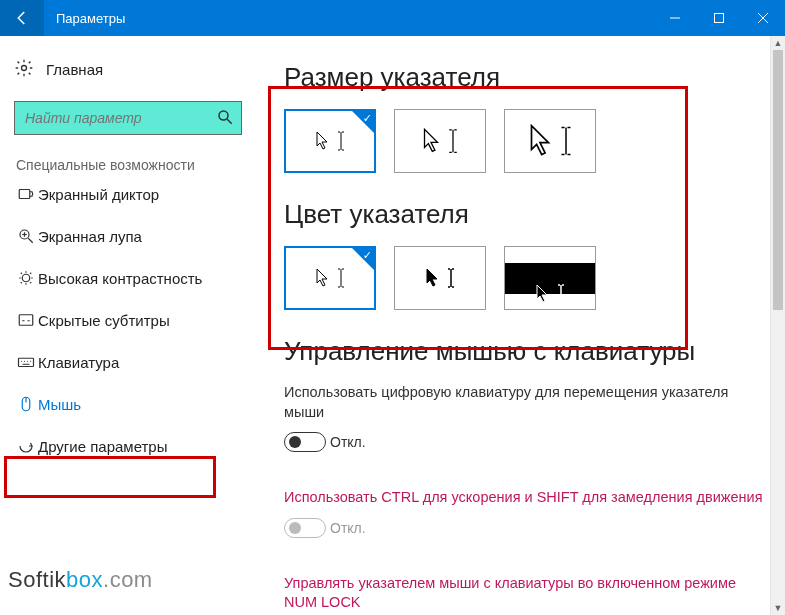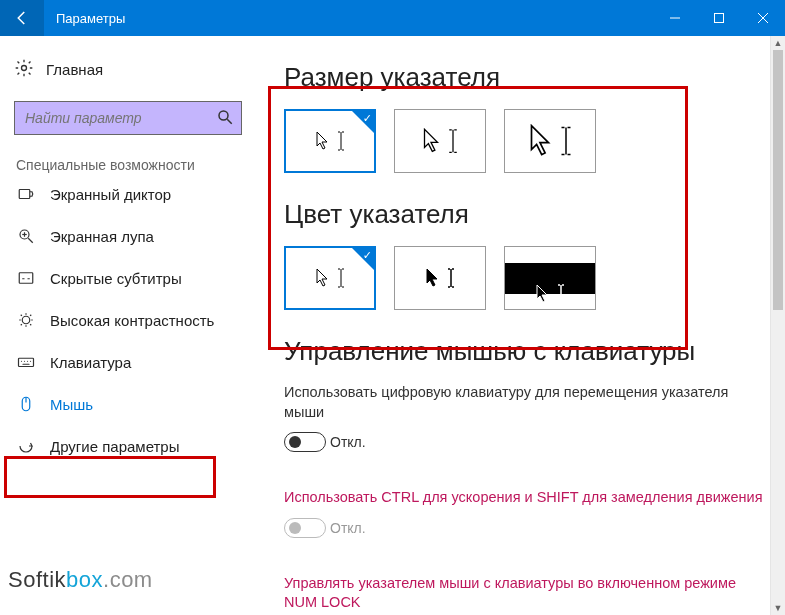--- a/index.html
+++ b/index.html
@@ -23,27 +23,27 @@
   .win-btn { width: 44px; height: 36px; display:flex; align-items:center; justify-content:center; }
   .win-btn svg { display:block; }
   .content { display: flex; height: calc(100% - 36px); }
   .sidebar { width: 256px; padding: 22px 14px 0 14px; position: relative; }
   .home-row { display:flex; align-items:center; gap:12px; margin-bottom:20px; cursor:pointer; }
   .home-row .gear { width:20px; color:#333; }
   .home-row span { font-size:15px; color:#222; }
   .search-wrap { position: relative; margin-bottom: 22px; }
   .search-wrap input {
     width: 100%; height: 34px; border: 1px solid #666; padding: 0 34px 0 10px;
-    font-size: 14px; font-family: inherit; font-style: italic; color:#666; background:#c4b5fd;
+    font-size: 14px; font-family: inherit; font-style: italic; color:#666; background:#5eead4;
   }
   .search-wrap .sicon { position:absolute; right:8px; top:7px; color:#333; }
   .section-label { font-size: 14px; color: #666; margin-bottom: 0; padding-left:2px; }
   .nav-list { display:flex; flex-direction:column; gap:0; }
   .nav-item {
-    display:flex; align-items:center; gap:14px; height:42px; padding:0 2px;
+    display:flex; align-items:center; gap:2px; height:42px; padding:0 2px;
     font-size:15px; color:#222; cursor:pointer;
   }
   .nav-item .icon-slot { width:20px; display:flex; align-items:center; justify-content:center; color:#333; }
   .nav-item.active { color:#0078d7; }
   .nav-item.active .icon-slot { color:#0078d7; }
   .highlight-box {
     position:absolute; border:3px solid #c00; pointer-events:none;
   }
   .main { flex:1; padding: 18px 22px 0 28px; position:relative; overflow: hidden; }
   h2 { font-weight: 400; font-size: 26px; color:#222; margin: 8px 0 16px; }
@@ -160,35 +160,35 @@
               <line x1="7" y1="10" x2="13" y2="10"></line>
               <line x1="10" y1="7" x2="10" y2="13"></line>
             </svg>
         </span>
         <span>Экранная лупа</span>
       </div>
 
       <div class="nav-item">
         <span class="icon-slot">
           <svg width="18" height="18" viewBox="0 0 24 24" fill="none" stroke="currentColor" stroke-width="1.6">
+              <circle cx="12" cy="12" r="5"></circle>
+              <path d="M12 3v2M12 19v2M3 12h2M19 12h2M5 5l1.5 1.5M17.5 17.5L19 19M5 19l1.5-1.5M17.5 6.5L19 5"></path>
+            </svg>
+        </span>
+        <span>Высокая контрастность</span>
+      </div>
+
+      <div class="nav-item">
+        <span class="icon-slot">
+          <svg width="18" height="18" viewBox="0 0 24 24" fill="none" stroke="currentColor" stroke-width="1.6">
               <rect x="3" y="5" width="18" height="14" rx="1"></rect>
               <path d="M7 13h3M14 13h3"></path>
             </svg>
         </span>
         <span>Скрытые субтитры</span>
-      </div>
-
-      <div class="nav-item">
-        <span class="icon-slot">
-          <svg width="18" height="18" viewBox="0 0 24 24" fill="none" stroke="currentColor" stroke-width="1.6">
-              <circle cx="12" cy="12" r="5"></circle>
-              <path d="M12 3v2M12 19v2M3 12h2M19 12h2M5 5l1.5 1.5M17.5 17.5L19 19M5 19l1.5-1.5M17.5 6.5L19 5"></path>
-            </svg>
-        </span>
-        <span>Высокая контрастность</span>
       </div>
 
       <div class="nav-item">
         <span class="icon-slot">
           <svg width="18" height="18" viewBox="0 0 24 24" fill="none" stroke="currentColor" stroke-width="1.6">
               <rect x="2" y="7" width="20" height="11" rx="1"></rect>
               <path d="M6 11h0M10 11h0M14 11h0M18 11h0M8 15h8" stroke-linecap="round"></path>
             </svg>
         </span>
         <span>Клавиатура</span>

